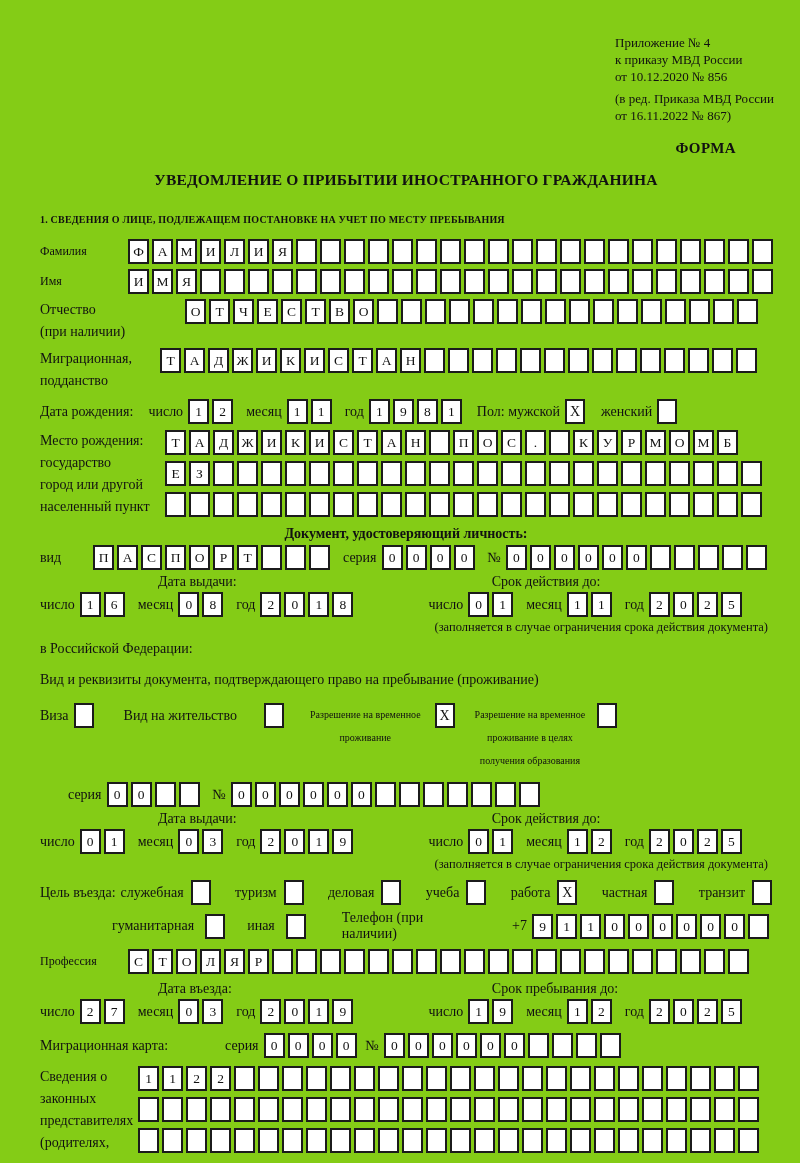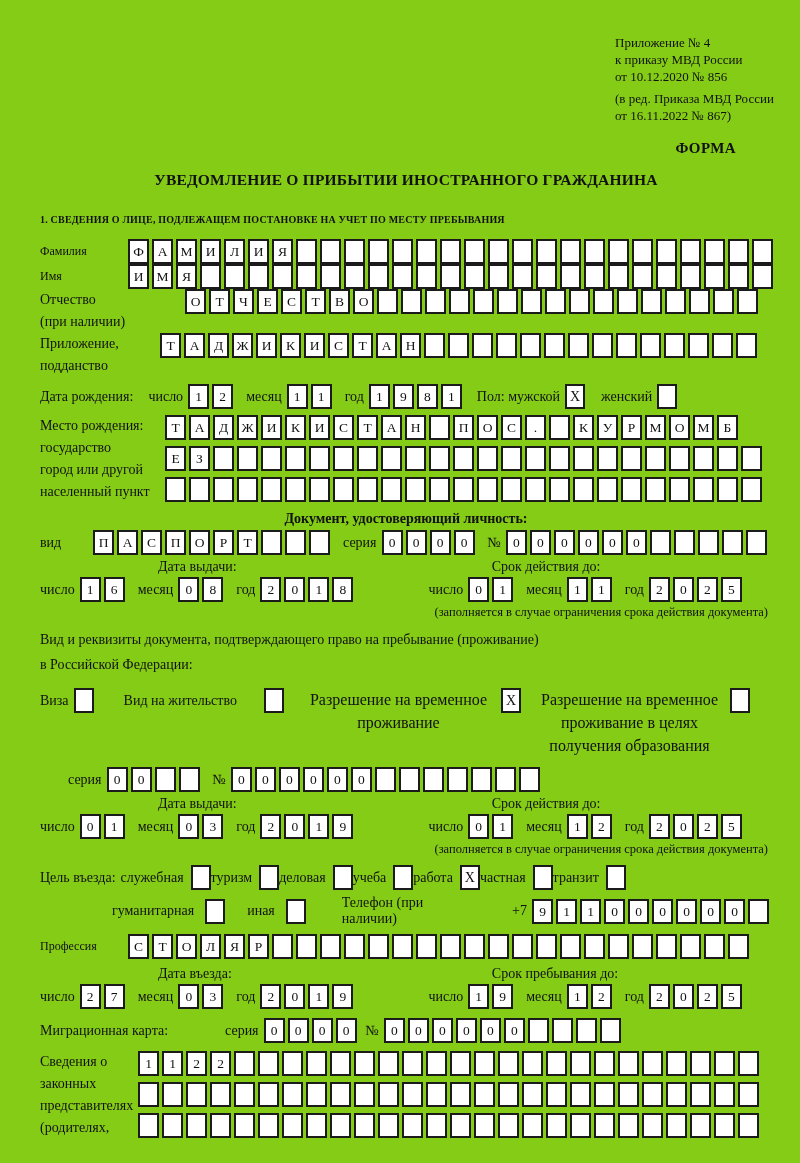--- a/index.html
+++ b/index.html
@@ -15,21 +15,21 @@
   
   .ref { margin-left:575px; font-size:13px; line-height:17px; white-space:nowrap; }
   .ref .gap { height:5px; }
   .forma { text-align:right; padding-right:36px; font-weight:bold; font-size:15px; margin-top:16px; letter-spacing:.4px; }
 
   .title { text-align:center; font-weight:bold; font-size:15.5px; line-height:21px; margin-top:12px; letter-spacing:.2px; }
   .blank-line { display:inline-block; width:52px; height:13px; border-bottom:2px solid #333; margin-left:10px; }
 
   .sec { font-weight:bold; font-size:10px; margin-top:24px; letter-spacing:.2px; }
 
-  .row { display:flex; align-items:flex-start; }
+  .row { display:flex; align-items:flex-start; margin-top:5px; }
   .lbl { font-size:12px; line-height:25px; flex-shrink:0; }
   .lbl2 { font-size:14px; line-height:22px; flex-shrink:0; }
   .w88 { width:88px; } .w120 { width:120px; } .w145 { width:145px; } .w125 { width:125px; } .w98 { width:98px; }
 
   .boxes { display:flex; flex-wrap:nowrap; }
   .box {
     width:21px; height:25px; border:2px solid #1b1b1b; margin-right:3px;
     text-align:center; font-size:13.5px; line-height:21px; flex-shrink:0; background:#fff;
   }
   .cbox {
@@ -43,22 +43,22 @@
 
   .datehead { display:flex; font-size:14px; margin-top:4px; }
   .daterow { display:flex; align-items:center; margin-top:2px; }
   .dg { display:flex; align-items:center; }
   .dlbl { margin-right:5px; }
   .dlbl.in { margin-left:10px; }
   .note { font-size:12.5px; text-align:right; padding-right:4px; margin-top:3px; }
 
   .plain { font-size:14px; line-height:23px; margin-top:8px; }
   .resrow { display:flex; align-items:flex-start; margin-top:12px; }
-  .multi { text-align:center; font-size:16px; line-height:23px; }
-  .pairs { display:flex; align-items:center; flex-grow:1; justify-content:flex-start; }
+  .multi { text-align:center; font-size:10px; line-height:23px; }
+  .pairs { display:flex; align-items:center; flex-grow:1; justify-content:space-between; }
   .pair { display:flex; align-items:center; }
   .pair .cbox { margin-left:7px; }
 </style>
 </head>
 <body>
 
 <div class="page">
 
   <div class="ref">
     <div>Приложение № 4</div>
@@ -171,21 +171,21 @@
         <span class="box"></span>
         <span class="box"></span>
         <span class="box"></span>
         <span class="box"></span>
         <span class="box"></span>
       </div>
   </div>
 
   <div class="row">
     <div class="w120">
-      <div class="lbl2">Приложение,</div>
+      <div class="lbl2">Миграционная,</div>
       <div class="lbl2">подданство</div>
     </div>
     <div class="boxes">
         <span class="box">Т</span>
         <span class="box">А</span>
         <span class="box">Д</span>
         <span class="box">Ж</span>
         <span class="box">И</span>
         <span class="box">К</span>
         <span class="box">И</span>
@@ -406,22 +406,22 @@
         <span class="boxes">
           <span class="box">2</span>
           <span class="box">0</span>
           <span class="box">2</span>
           <span class="box">5</span>
         </span>
     </div>
   </div>
   <div class="note">(заполняется в случае ограничения срока действия документа)</div>
 
+  <div class="plain" style="margin-top:2px">в Российской Федерации:</div>
   <div class="plain">Вид и реквизиты документа, подтверждающего право на пребывание (проживание)</div>
-  <div class="plain" style="margin-top:2px">в Российской Федерации:</div>
 
   <div class="resrow">
     <span class="dlbl" style="line-height:25px">Виза</span>
     <span class="cbox"></span>
     <span class="dlbl" style="margin-left:30px; line-height:25px">Вид на жительство</span>
     <span class="cbox" style="margin-left:22px"></span>
     <div class="multi" style="margin-left:26px">
       <div>Разрешение на временное</div>
       <div>проживание</div>
     </div>

